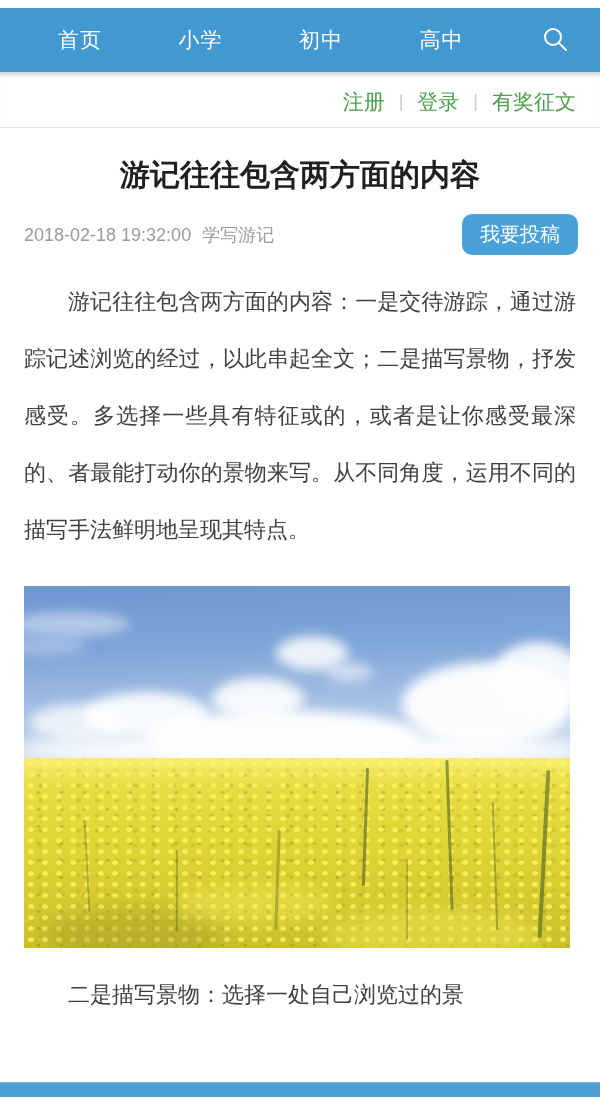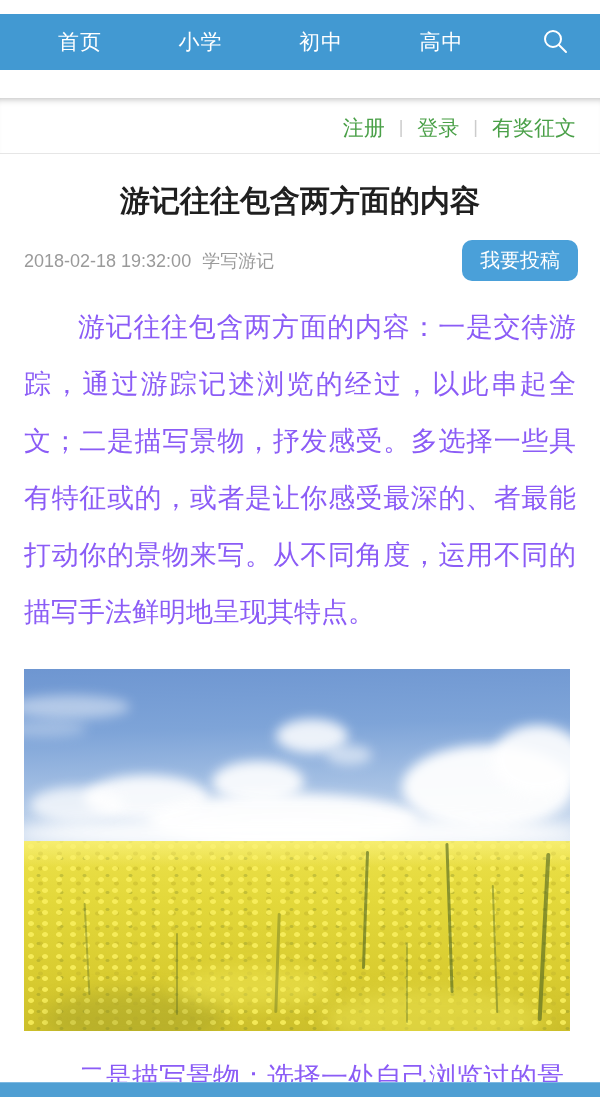--- a/index.html
+++ b/index.html
@@ -1,43 +1,43 @@
 <!DOCTYPE html>
 <html><head>
 <meta charset="utf-8">
 <style>
   * { margin:0; padding:0; box-sizing:border-box; }
   html,body { width:600px; height:1100px; background:#fff; overflow:hidden;
     font-family:"Liberation Sans","DejaVu Sans",sans-serif; }
   body { position:relative; }
 
   
-  .nav { margin-top:14px; height:56px; background:#4299d2; display:flex;
+  .nav { margin-top:8px; height:64px; background:#4299d2; display:flex;
     align-items:center; justify-content:space-between; padding:0 30px 0 58px; }
   .nav-item { color:#fff; font-size:21px; letter-spacing:1px; cursor:pointer; }
   .search-btn { width:30px; height:30px; display:flex; align-items:center; justify-content:center; cursor:pointer; }
 
   
   .userbar { height:56px; display:flex; align-items:center; justify-content:flex-end;
     padding:4px 24px 0 0; border-bottom:1px solid #e6e6e6;
-    box-shadow:inset 0 7px 7px -6px rgba(0,0,0,.28);margin-top:28px; }
+    box-shadow:inset 0 7px 7px -6px rgba(0,0,0,.28); }
   .userbar a { color:#4aa048; font-size:21px; text-decoration:none; cursor:pointer; }
   .sep { color:#ccc; font-size:18px; margin:0 14px; }
 
   
   .title { margin-top:24px; text-align:center; font-size:30px; font-weight:bold;
     color:#1f1f1f; line-height:46px; }
   .meta { margin:16px 22px 0 24px; display:flex; align-items:center; justify-content:space-between; }
   .meta-left { color:#9a9a9a; font-size:18px; }
   .meta-left .cat { margin-left:6px; }
   .submit-btn { background:#4aa0d9; color:#fff; font-size:20px; border:none;
     border-radius:10px; padding:7px 18px; cursor:pointer; font-family:inherit; }
 
   
-  .para { margin:18px 24px 0 24px; font-size:27px; line-height:57px; color:#8b5cf6;
+  .para { margin:18px 24px 0 24px; font-size:22px; line-height:57px; color:#404040;
     text-indent:2em; text-align:justify;font-family:Liberation Serif, serif; }
 
   
   .photo { position:relative; width:546px; height:362px; margin:28px 0 0 24px; overflow:hidden; background:#9db9de; }
   .sky { position:absolute; left:0; top:0; width:546px; height:176px;
     background:linear-gradient(178deg,#6e96d1 0%,#7ea4d8 34%,#a9c3e5 68%,#dfe8f4 100%); }
   .cloud { position:absolute; background:#fff; border-radius:50%; filter:blur(6px); }
   .c1 { left:-14px; top:26px; width:120px; height:24px; opacity:.45; }
   .c2 { left:-22px; top:52px; width:85px;  height:16px; opacity:.30; }
   .c3 { left:252px; top:50px; width:72px;  height:34px; opacity:.85; }

